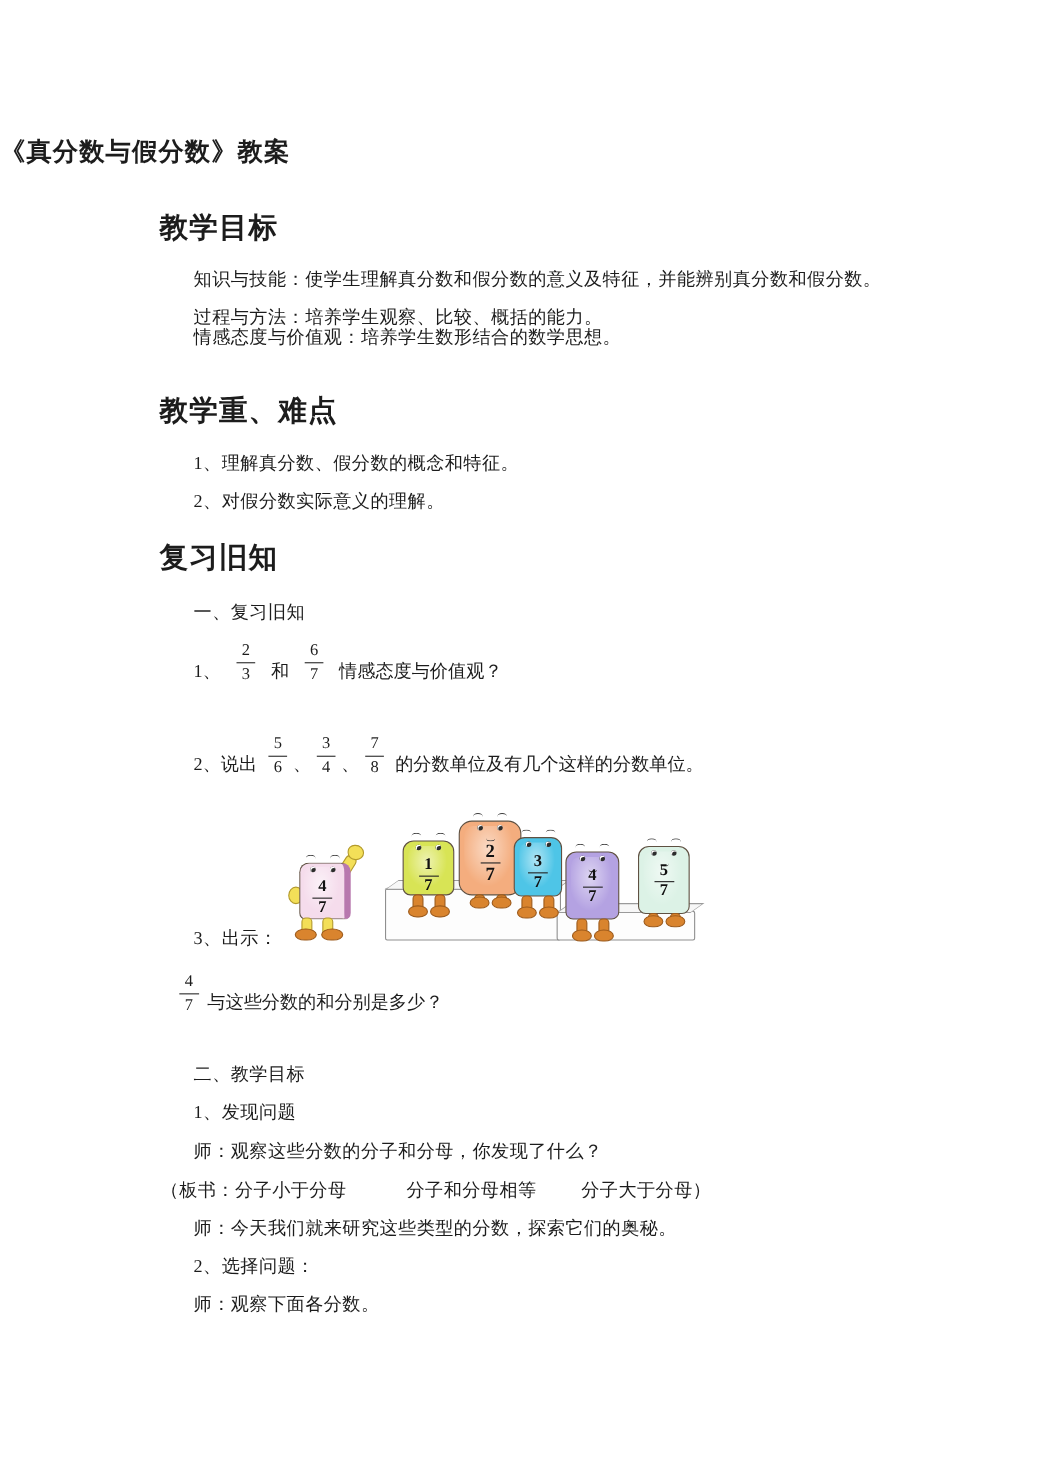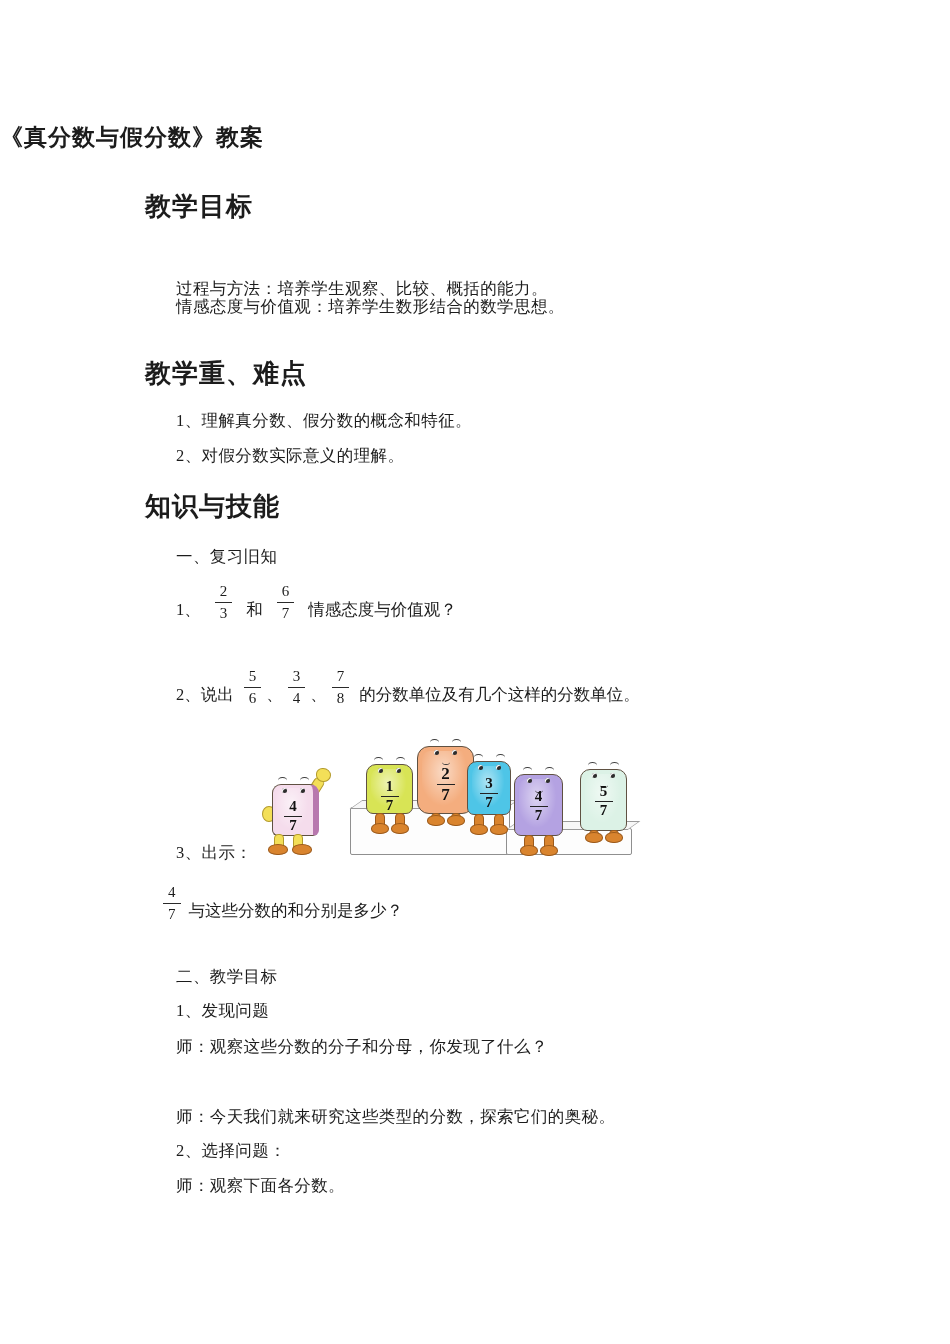--- a/index.html
+++ b/index.html
@@ -129,28 +129,29 @@
   .l-leg.rt::after{left:-2px;}
 </style>
 </head>
 <body>
 
 <div class="page">
 
   <div class="abs doc-title">《真分数与假分数》教案</div>
 
   <div class="abs sec-heading" style="top:189px;">教学目标</div>
+  <div class="abs body-line" style="top:243px;">知识与技能：使学生理解真分数和假分数的意义及特征，并能辨别真分数和假分数。</div>
   <div class="abs body-line" style="top:278px;">过程与方法：培养学生观察、比较、概括的能力。</div>
   <div class="abs body-line" style="top:296px;">情感态度与价值观：培养学生数形结合的数学思想。</div>
 
   <div class="abs sec-heading" style="top:356px;">教学重、难点</div>
   <div class="abs body-line" style="top:410px;">1、理解真分数、假分数的概念和特征。</div>
   <div class="abs body-line" style="top:445px;">2、对假分数实际意义的理解。</div>
 
-  <div class="abs sec-heading" style="top:489px;">知识与技能</div>
+  <div class="abs sec-heading" style="top:489px;">复习旧知</div>
   <div class="abs body-line" style="top:546px;">一、复习旧知</div>
 
   <div class="abs frac-line" style="top:583px;left:176px;">
     <span class="txt">1、</span>
     <span class="tfrac mx1">
       <span class="fn">2</span>
       <span class="fd">3</span>
     </span>
     <span class="txt">和</span>
     <span class="tfrac mx1">
@@ -319,18 +320,23 @@
       <span class="fn">4</span>
       <span class="fd">7</span>
     </span>
     <span class="txt">与这些分数的和分别是多少？</span>
   </div>
 
   <div class="abs body-line" style="top:966px;">二、教学目标</div>
   <div class="abs body-line" style="top:1000px;">1、发现问题</div>
   <div class="abs body-line" style="top:1036px;">师：观察这些分数的分子和分母，你发现了什么？</div>
 
+  <div class="abs body-line board-line" style="top:1071px;">
+    <span>（板书：分子小于分母</span>
+    <span class="board-gap1">分子和分母相等</span>
+    <span class="board-gap2">分子大于分母）</span>
+  </div>
 
   <div class="abs body-line" style="top:1106px;">师：今天我们就来研究这些类型的分数，探索它们的奥秘。</div>
   <div class="abs body-line" style="top:1140px;">2、选择问题：</div>
   <div class="abs body-line" style="top:1175px;">师：观察下面各分数。</div>
 
 </div>
 
 </body></html>

